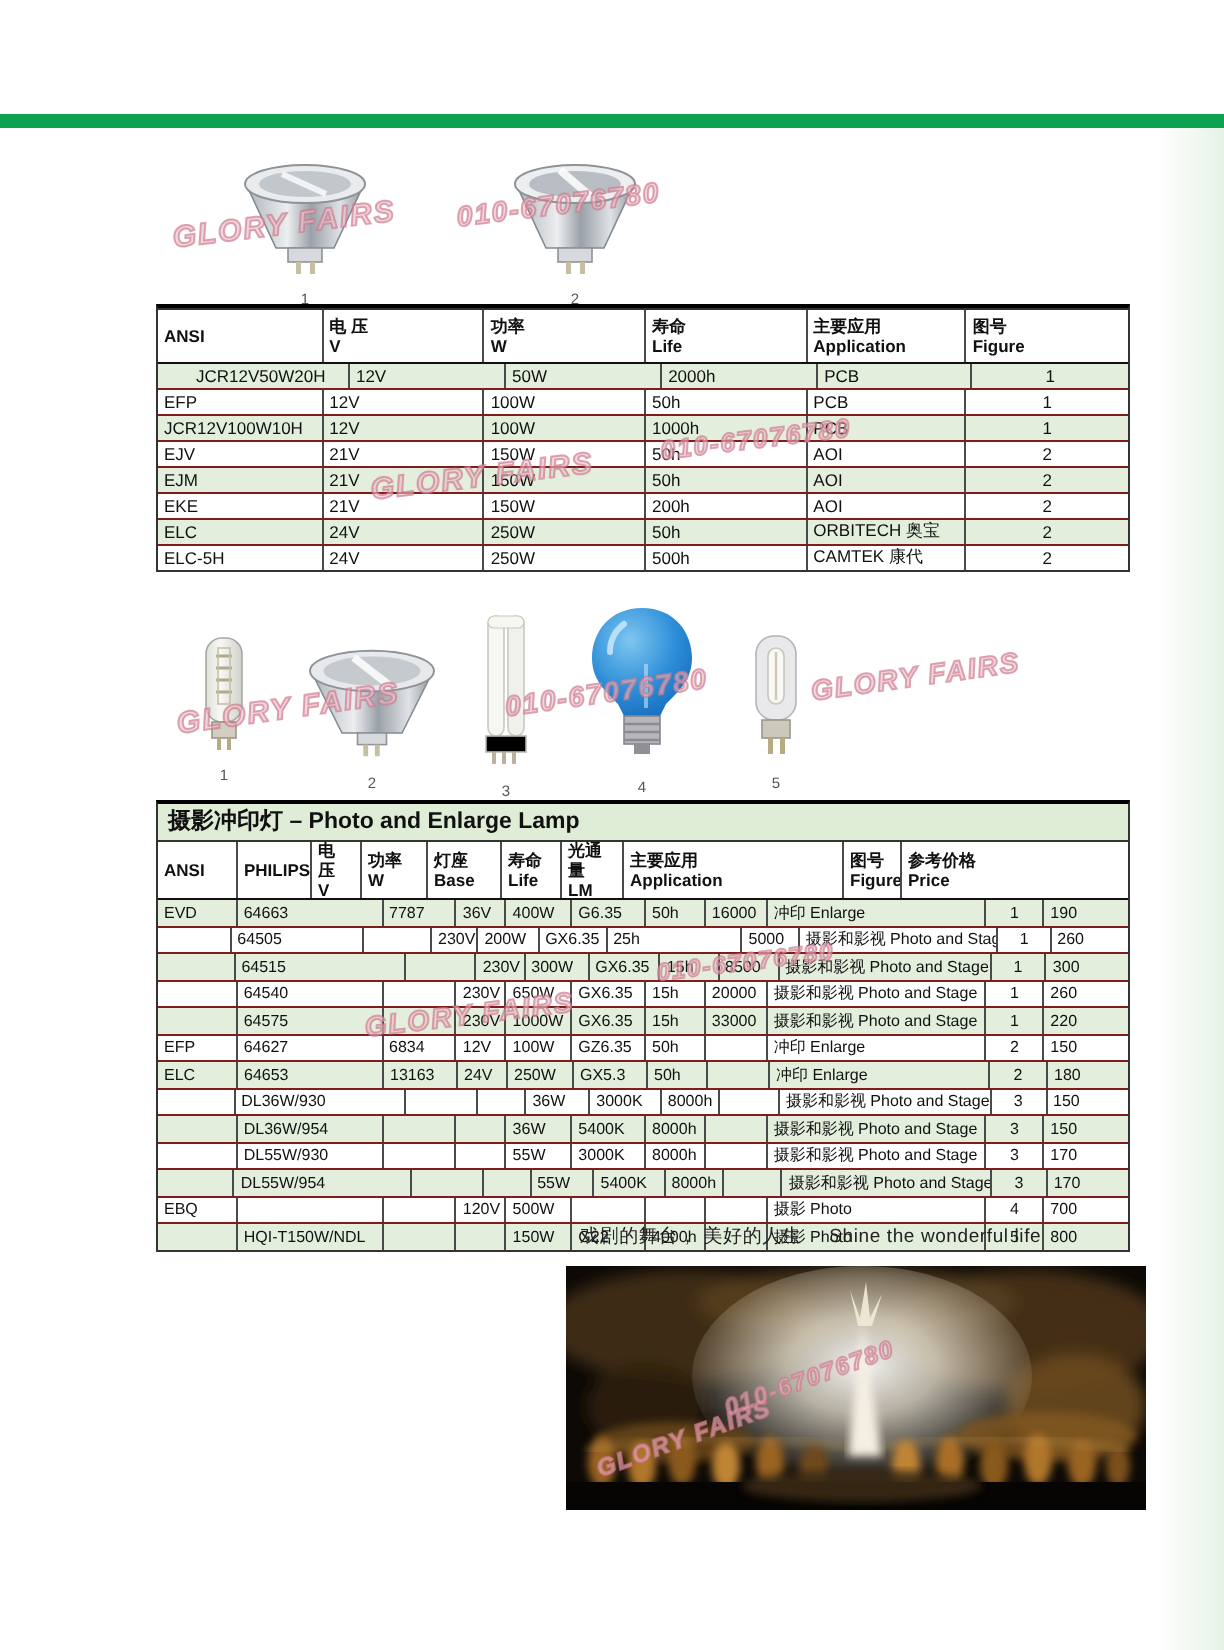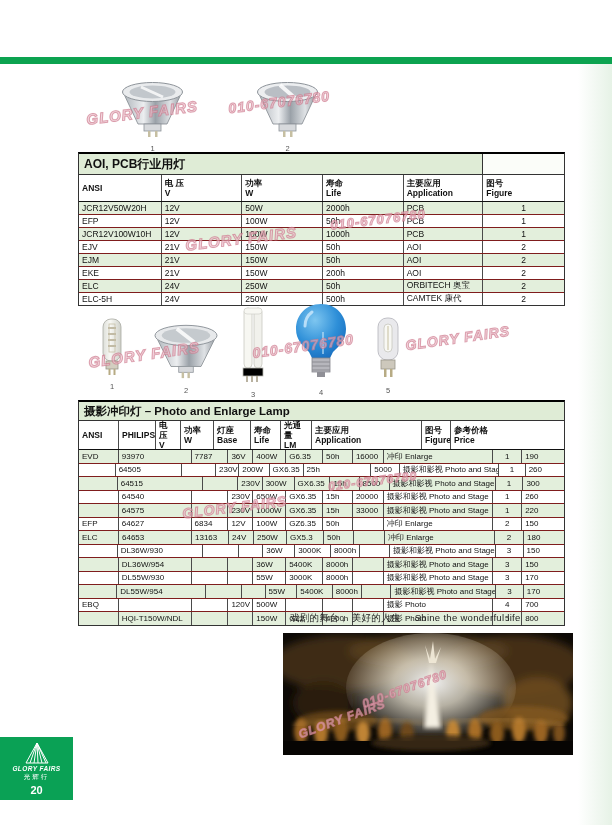--- a/index.html
+++ b/index.html
@@ -93,39 +93,38 @@
       <path d="M40,5 L55,18" stroke="#ffffff" stroke-width="4" opacity="0.85"></path>
       <rect x="39" y="44" width="17" height="7" fill="#d7d9dc" stroke="#8d9399" stroke-width="0.8"></rect>
       <rect x="43" y="51" width="2.5" height="6" fill="#c6bfa2"></rect>
       <rect x="50" y="51" width="2.5" height="6" fill="#c6bfa2"></rect>
     </svg>
     <div class="fig-label">2</div>
   </div>
 
   <div id="t1" class="tbl" style="top:152px;">
     <div class="title-row">
-      <div class="title-cell" style="width:405px;font-size:12px;line-height:16px;">AOI, PCB行业用灯</div>
       <div class="title-blank" style="width:82px;"></div>
     </div>
     <div class="hrow" id="t1-head">
         <div class="hcell" style="width: 82px;">ANSI</div>
         <div class="hcell" style="width: 81px;">电 压
 V</div>
         <div class="hcell" style="width: 81px;">功率
 W</div>
         <div class="hcell" style="width: 81px;">寿命
 Life</div>
         <div class="hcell" style="width: 80px;">主要应用
 Application</div>
         <div class="hcell" style="width: 82px;">图号
 Figure</div>
       </div>
     <div id="t1-body">
         <div class="trow alt">
-          <div class="tcell" style="width: 82px;">JCR12V50W20H</div>
+          <div class="tcell" style="width: 82px; margin-left: 16px;">JCR12V50W20H</div>
           <div class="tcell" style="width: 81px;">12V</div>
           <div class="tcell" style="width: 81px;">50W</div>
           <div class="tcell" style="width: 81px;">2000h</div>
           <div class="tcell" style="width: 80px;">PCB</div>
           <div class="tcell center" style="width: 82px;">1</div>
         </div>
         <div class="trow">
           <div class="tcell" style="width: 82px;">EFP</div>
           <div class="tcell" style="width: 81px;">12V</div>
           <div class="tcell" style="width: 81px;">100W</div>
@@ -280,21 +279,21 @@
         <div class="hcell" style="width: 110px;">主要应用
 Application</div>
         <div class="hcell" style="width: 29px;">图号
 Figure</div>
         <div class="hcell" style="width: 43px;">参考价格
 Price</div>
       </div>
     <div id="t2-body">
         <div class="trow alt">
           <div class="tcell" style="width: 39px;">EVD</div>
-          <div class="tcell" style="width: 73px;">93970</div>
+          <div class="tcell" style="width: 73px;">64663</div>
           <div class="tcell" style="width: 37px;">7787</div>
           <div class="tcell" style="width: 25px;">36V</div>
           <div class="tcell" style="width: 33px;">400W</div>
           <div class="tcell" style="width: 37px;">G6.35</div>
           <div class="tcell" style="width: 30px;">50h</div>
           <div class="tcell" style="width: 31px;">16000</div>
           <div class="tcell" style="width: 110px;">冲印  Enlarge</div>
           <div class="tcell center" style="width: 29px;">1</div>
           <div class="tcell" style="width: 43px;">190</div>
         </div>
@@ -508,31 +507,20 @@
         <ellipse cx="236" cy="97" rx="7" ry="13" fill="#b0762c"></ellipse>
         <ellipse cx="258" cy="99" rx="7" ry="12" fill="#9a6322"></ellipse>
         <ellipse cx="276" cy="100" rx="6" ry="11" fill="#7a4f1a"></ellipse>
       </g>
       <path d="M10,92 Q75,82 140,90 M158,90 Q220,82 282,92" stroke="#d9a85a" stroke-width="1.2" fill="none" opacity="0.7" filter="url(#blur2)"></path>
       <rect y="108" width="290" height="14" fill="#070503"></rect>
       <ellipse cx="148" cy="110" rx="60" ry="8" fill="#3a2c12" opacity="0.9" filter="url(#blur2)"></ellipse>
     </svg>
   </div>
 
-  <div id="logo-box">
-    <svg width="30" height="22" viewBox="0 0 30 22">
-      <g stroke="#ffffff" stroke-width="1" fill="none">
-        <path d="M15,1 L26,21 L4,21 Z"></path>
-        <path d="M15,1 L8,21 M15,1 L12,21 M15,1 L16,21 M15,1 L20,21 M15,1 L24,21"></path>
-      </g>
-    </svg>
-    <div id="logo-brand">GLORY FAIRS</div>
-    <div id="logo-cn">光辉行</div>
-    <div id="page-num">20</div>
-  </div>
 
   <div id="wm-layer">
       <div class="wm" style="left: 86px; top: 104px; font-size: 15px; transform: rotate(-7deg);">GLORY FAIRS</div>
       <div class="wm" style="left: 228px; top: 94px; font-size: 14px; transform: rotate(-7deg);">010-67076780</div>
       <div class="wm" style="left: 185px; top: 230px; font-size: 15px; transform: rotate(-7deg);">GLORY FAIRS</div>
       <div class="wm" style="left: 330px; top: 212px; font-size: 13px; transform: rotate(-7deg);">010-67076780</div>
       <div class="wm" style="left: 88px; top: 346px; font-size: 15px; transform: rotate(-8deg);">GLORY FAIRS</div>
       <div class="wm" style="left: 252px; top: 338px; font-size: 14px; transform: rotate(-8deg);">010-67076780</div>
       <div class="wm" style="left: 405px; top: 330px; font-size: 14px; transform: rotate(-8deg);">GLORY FAIRS</div>
       <div class="wm" style="left: 182px; top: 499px; font-size: 14px; transform: rotate(-7deg);">GLORY FAIRS</div>

